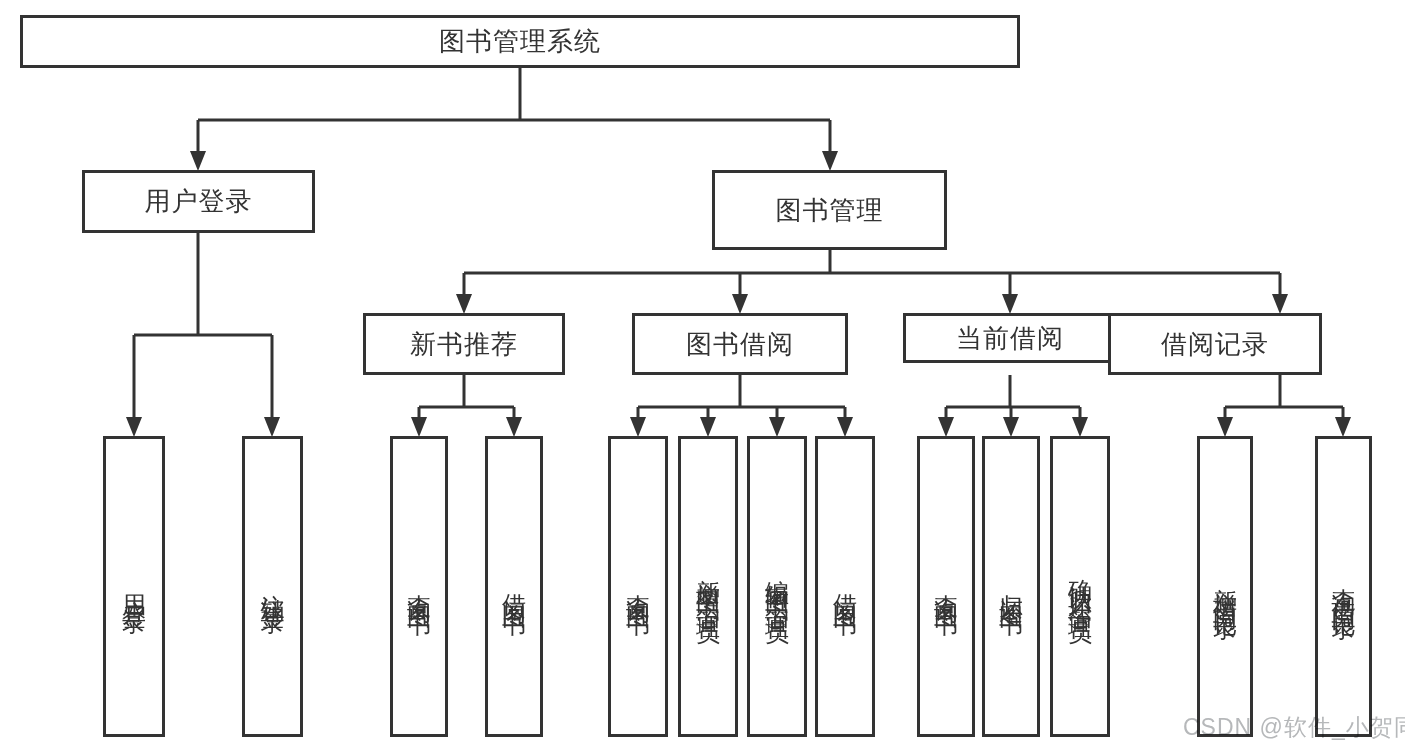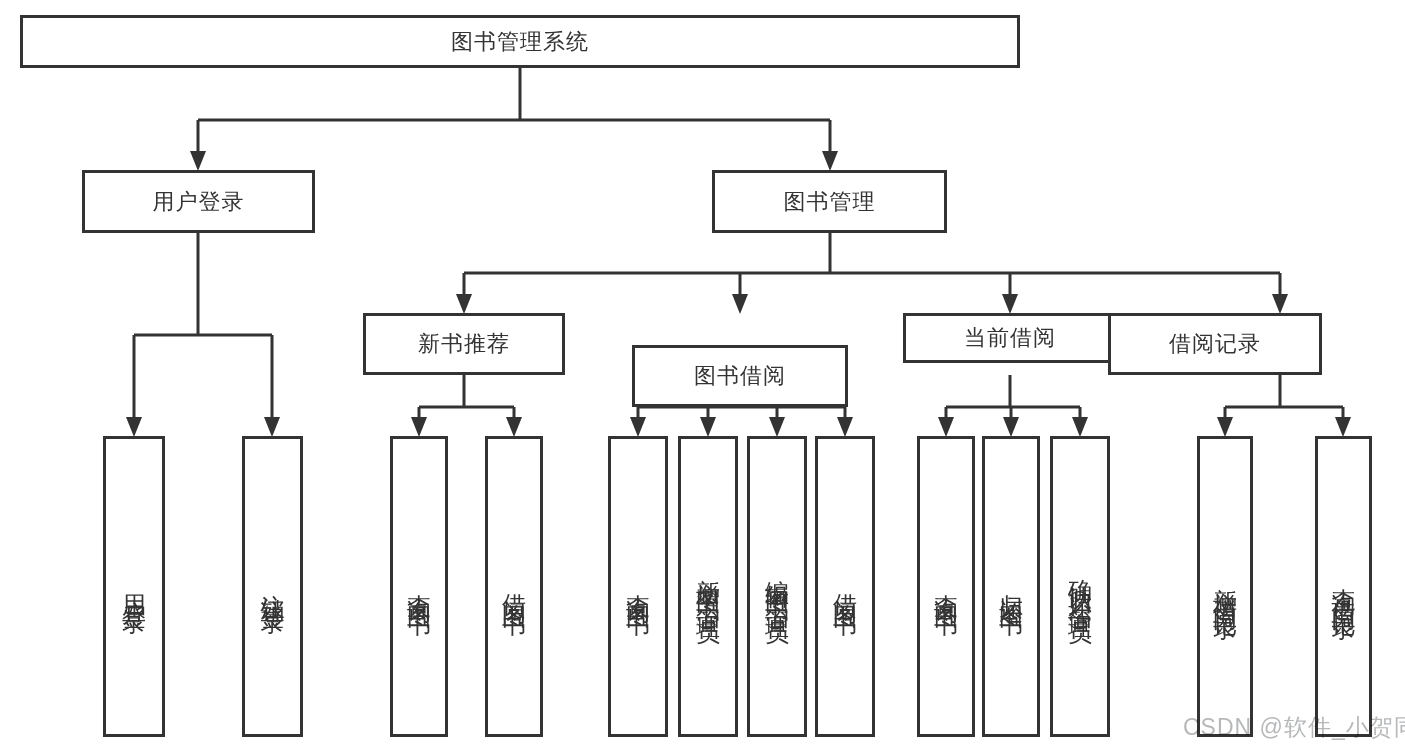--- a/index.html
+++ b/index.html
@@ -20,21 +20,21 @@
     position: absolute;
     box-sizing: border-box;
     border: 3px solid #333333;
     background: #ffffff;
     display: flex;
     align-items: center;
     justify-content: center;
     color: #333333;
     text-align: center;
   }
-  .node.h { font-size: 22px; letter-spacing: 1px; font-family: Liberation Mono, monospace; }
+  .node.h { font-size: 26px; letter-spacing: 1px; font-family: Liberation Mono, monospace; }
   .node.v {
     writing-mode: vertical-rl;
     text-orientation: mixed;
     font-size: 24px;
     letter-spacing: 6px;
     line-height: 1;
   }
   .watermark {
     position: absolute;
     font-size: 23px;
@@ -102,27 +102,27 @@
       <path d="M 1343 407 V 420" stroke="#333333" stroke-width="3" fill="none"></path>
       <polygon points="1335,417 1351,417 1343,437" fill="#333333"></polygon>
     </svg>
   <div id="nodes">
       <div class="node h" style="left: 20px; top: 15px; width: 1000px; height: 53px; border-color: rgb(51, 51, 51); background: rgb(255, 255, 255); color: rgb(51, 51, 51);">
         <span>图书管理系统</span>
       </div>
       <div class="node h" style="left: 82px; top: 170px; width: 233px; height: 63px; border-color: rgb(51, 51, 51); background: rgb(255, 255, 255); color: rgb(51, 51, 51);">
         <span>用户登录</span>
       </div>
-      <div class="node h" style="left: 712px; top: 170px; width: 235px; height: 63px; border-color: rgb(51, 51, 51); background: rgb(255, 255, 255); color: rgb(51, 51, 51);">
+      <div class="node h" style="left: 712px; top: 170px; width: 235px; height: 80px; border-color: rgb(51, 51, 51); background: rgb(255, 255, 255); color: rgb(51, 51, 51);">
         <span>图书管理</span>
       </div>
       <div class="node h" style="left: 363px; top: 313px; width: 202px; height: 62px; border-color: rgb(51, 51, 51); background: rgb(255, 255, 255); color: rgb(51, 51, 51); text-align: right;">
         <span>新书推荐</span>
       </div>
-      <div class="node h" style="left: 632px; top: 313px; width: 216px; height: 62px; border-color: rgb(51, 51, 51); background: rgb(255, 255, 255); color: rgb(51, 51, 51); margin-top: 32px;">
+      <div class="node h" style="left: 632px; top: 313px; width: 216px; height: 62px; border-color: rgb(51, 51, 51); background: rgb(255, 255, 255); color: rgb(51, 51, 51);">
         <span>图书借阅</span>
       </div>
       <div class="node h" style="left: 903px; top: 313px; width: 214px; height: 50px; border-color: rgb(51, 51, 51); background: rgb(255, 255, 255); color: rgb(51, 51, 51);">
         <span>当前借阅</span>
       </div>
       <div class="node h" style="left: 1108px; top: 313px; width: 214px; height: 62px; border-color: rgb(51, 51, 51); background: rgb(255, 255, 255); color: rgb(51, 51, 51);">
         <span>借阅记录</span>
       </div>
       <div class="node v" style="left: 103px; top: 436px; width: 62px; height: 301px; border-color: rgb(51, 51, 51); background: rgb(255, 255, 255); color: rgb(51, 51, 51);">
         <span>用户登录</span>

